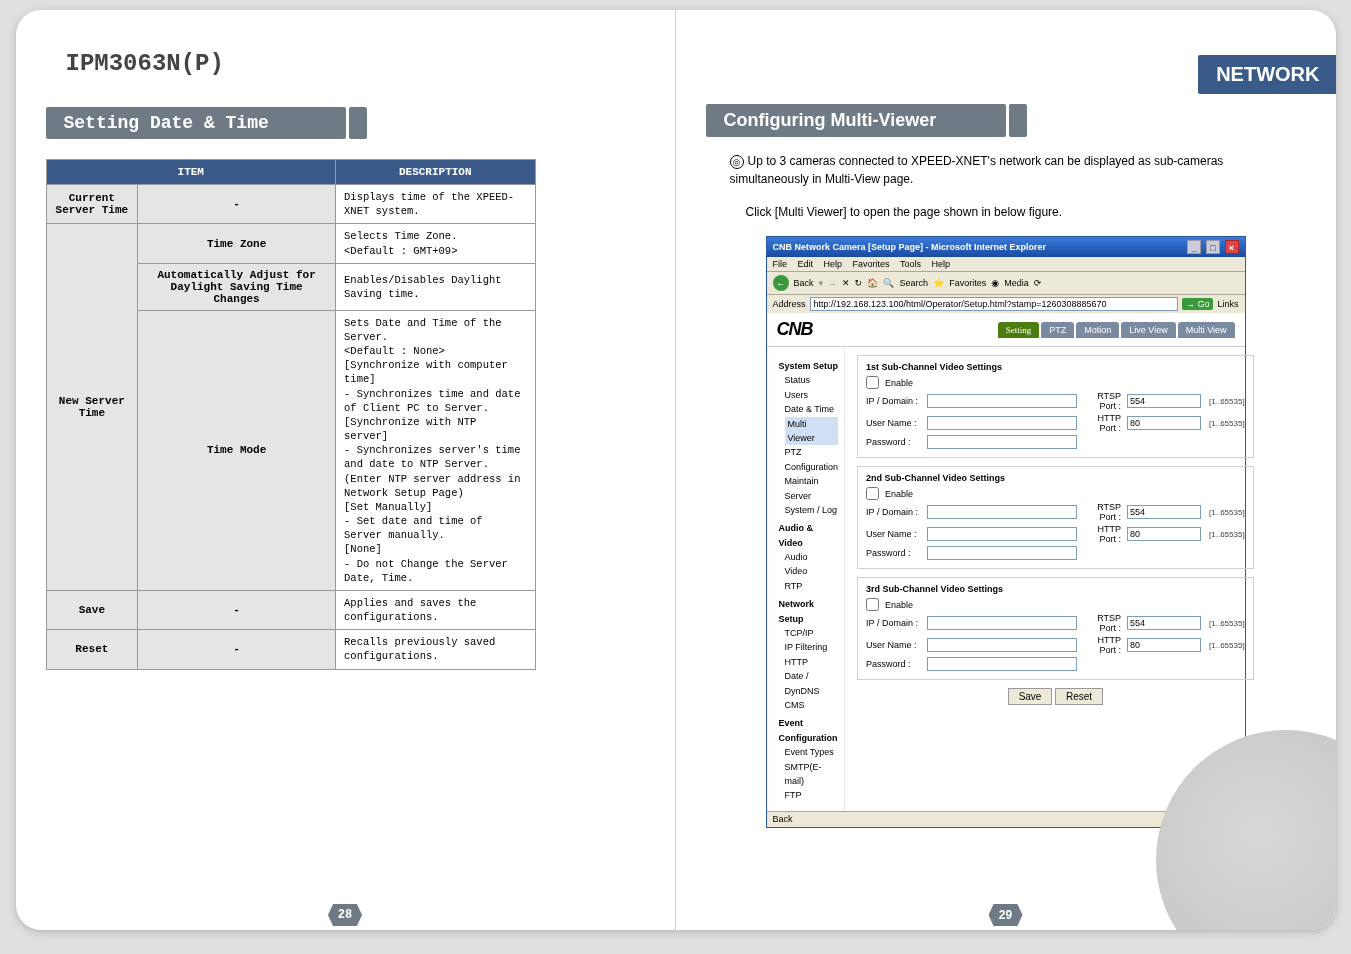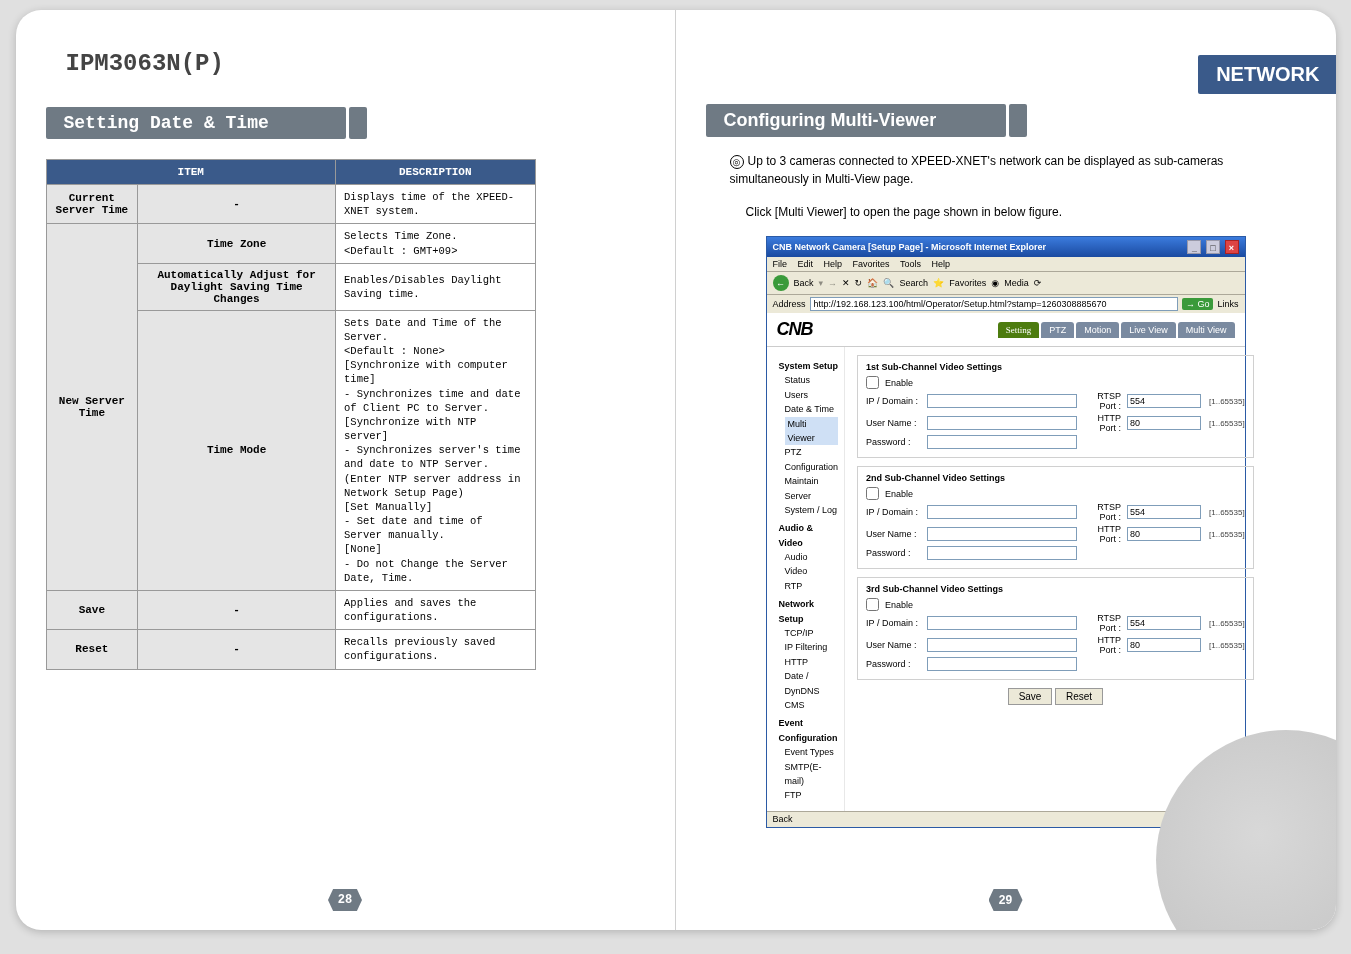--- a/index.html
+++ b/index.html
@@ -222,21 +222,21 @@
   .w-short { width:74px;}
   .range { font-size:8px; margin-left:2px; color:#444;}
   .btnrow { text-align:center; margin:6px 0;}
   .btnrow button { font-size:10px; padding:2px 10px; background:#ece9d8; border:1px solid #999;}
   .ie-status { background:#ece9d8; padding:2px 6px; font-size:9px; display:flex; justify-content:space-between; border-top:1px solid #aca899;}
   .ie-status .zone { color:#333;}
   .internet-dot { color:#1a8a1a; font-size:10px;}
 
   .page-num {
     position:absolute;
-    bottom:19px;
+    bottom:4px;
     left:50%;
     transform:translateX(-50%);
   }
   .page-num .diamond {
     width:34px; height:22px;
     background:#6f7a84;
     color:#fff;
     display:flex; align-items:center; justify-content:center;
     font-weight:bold;
     font-size:12px;

